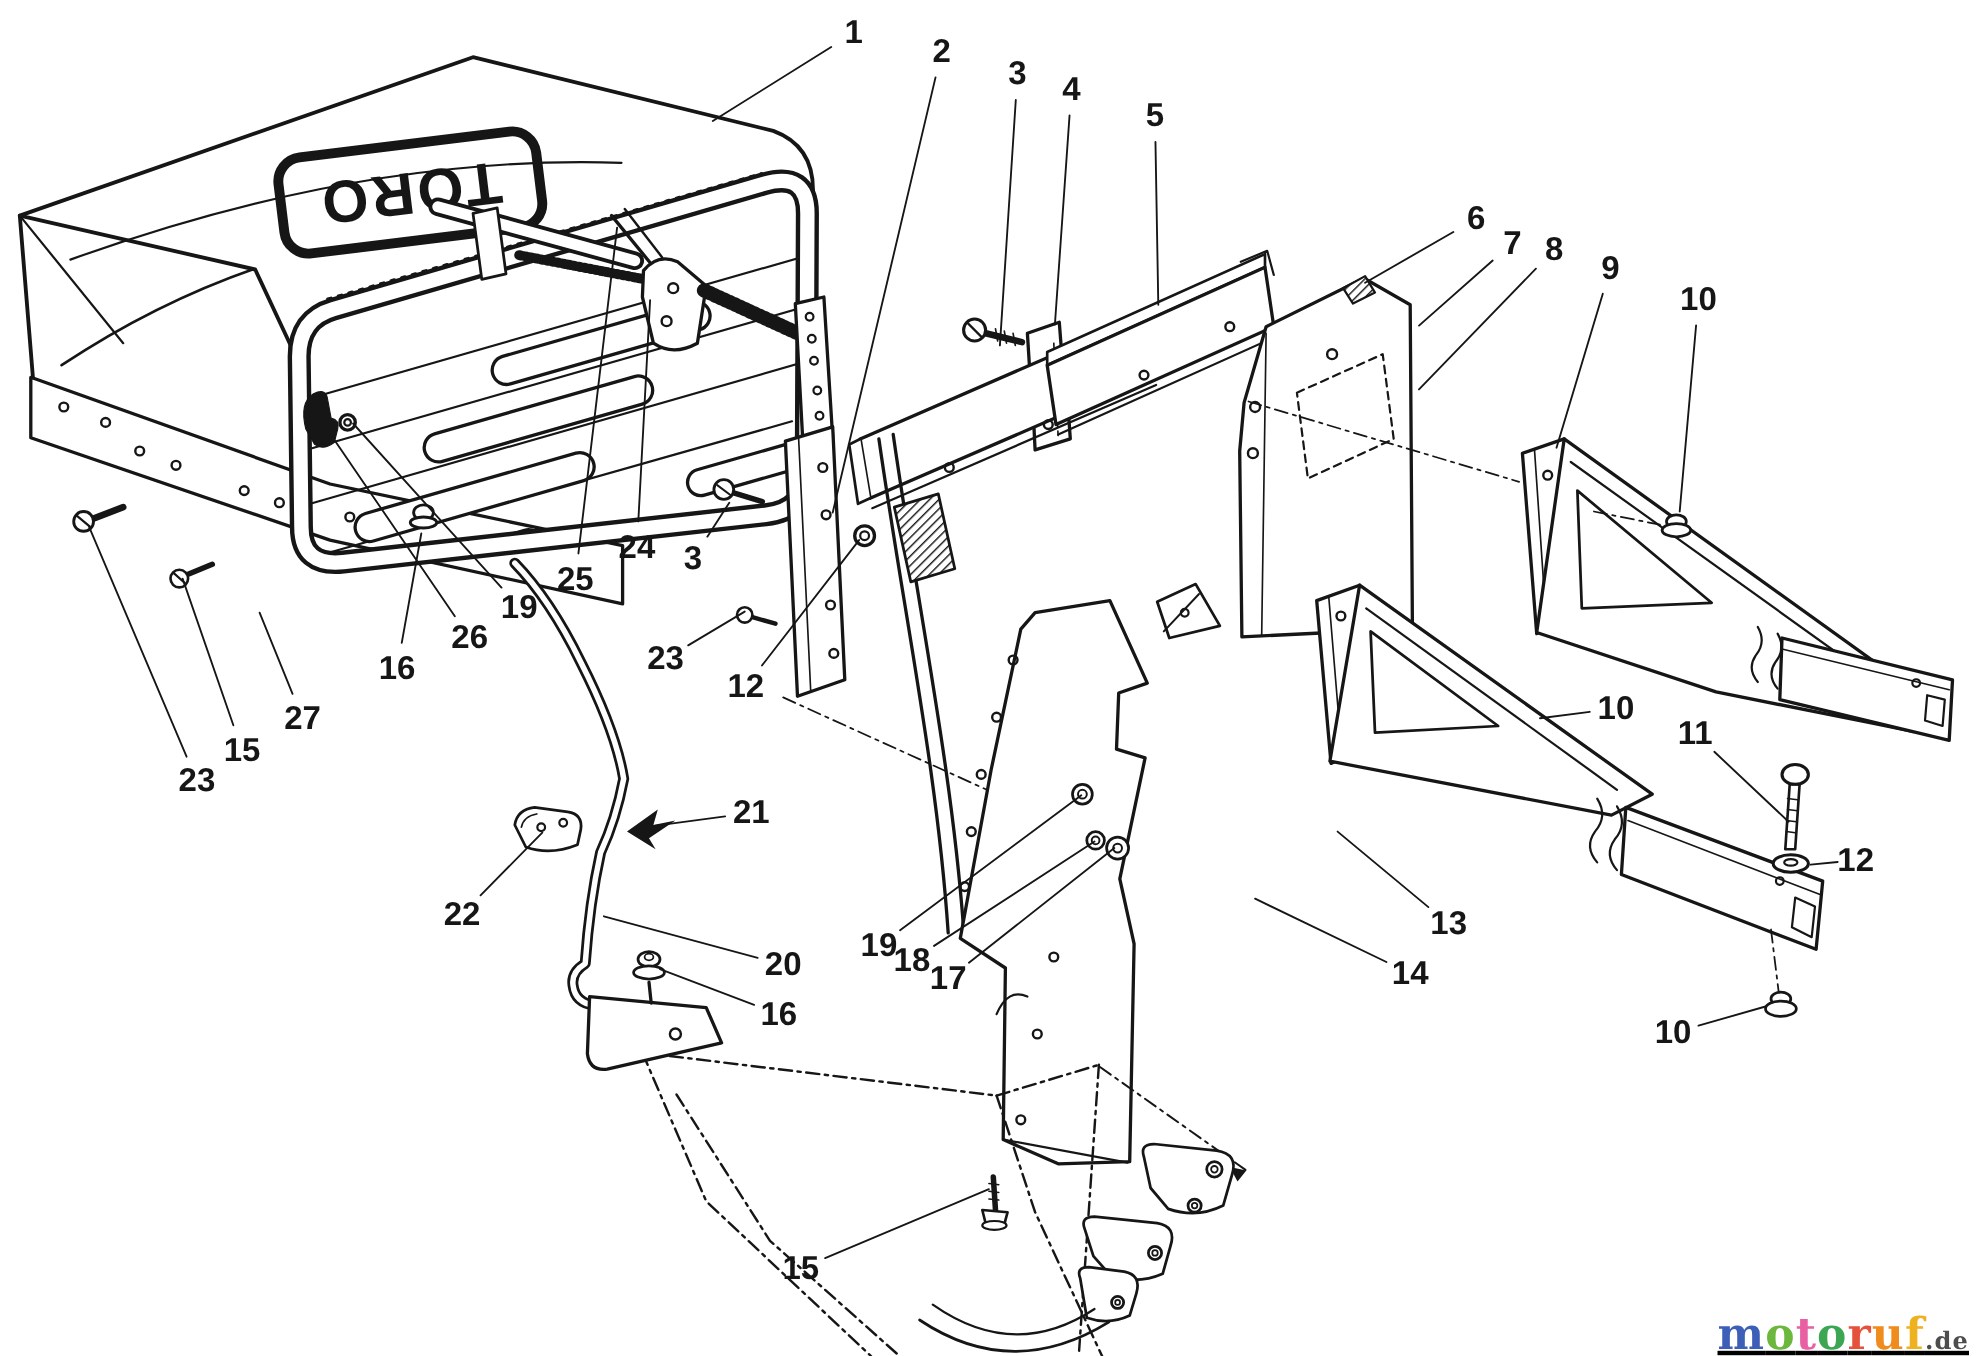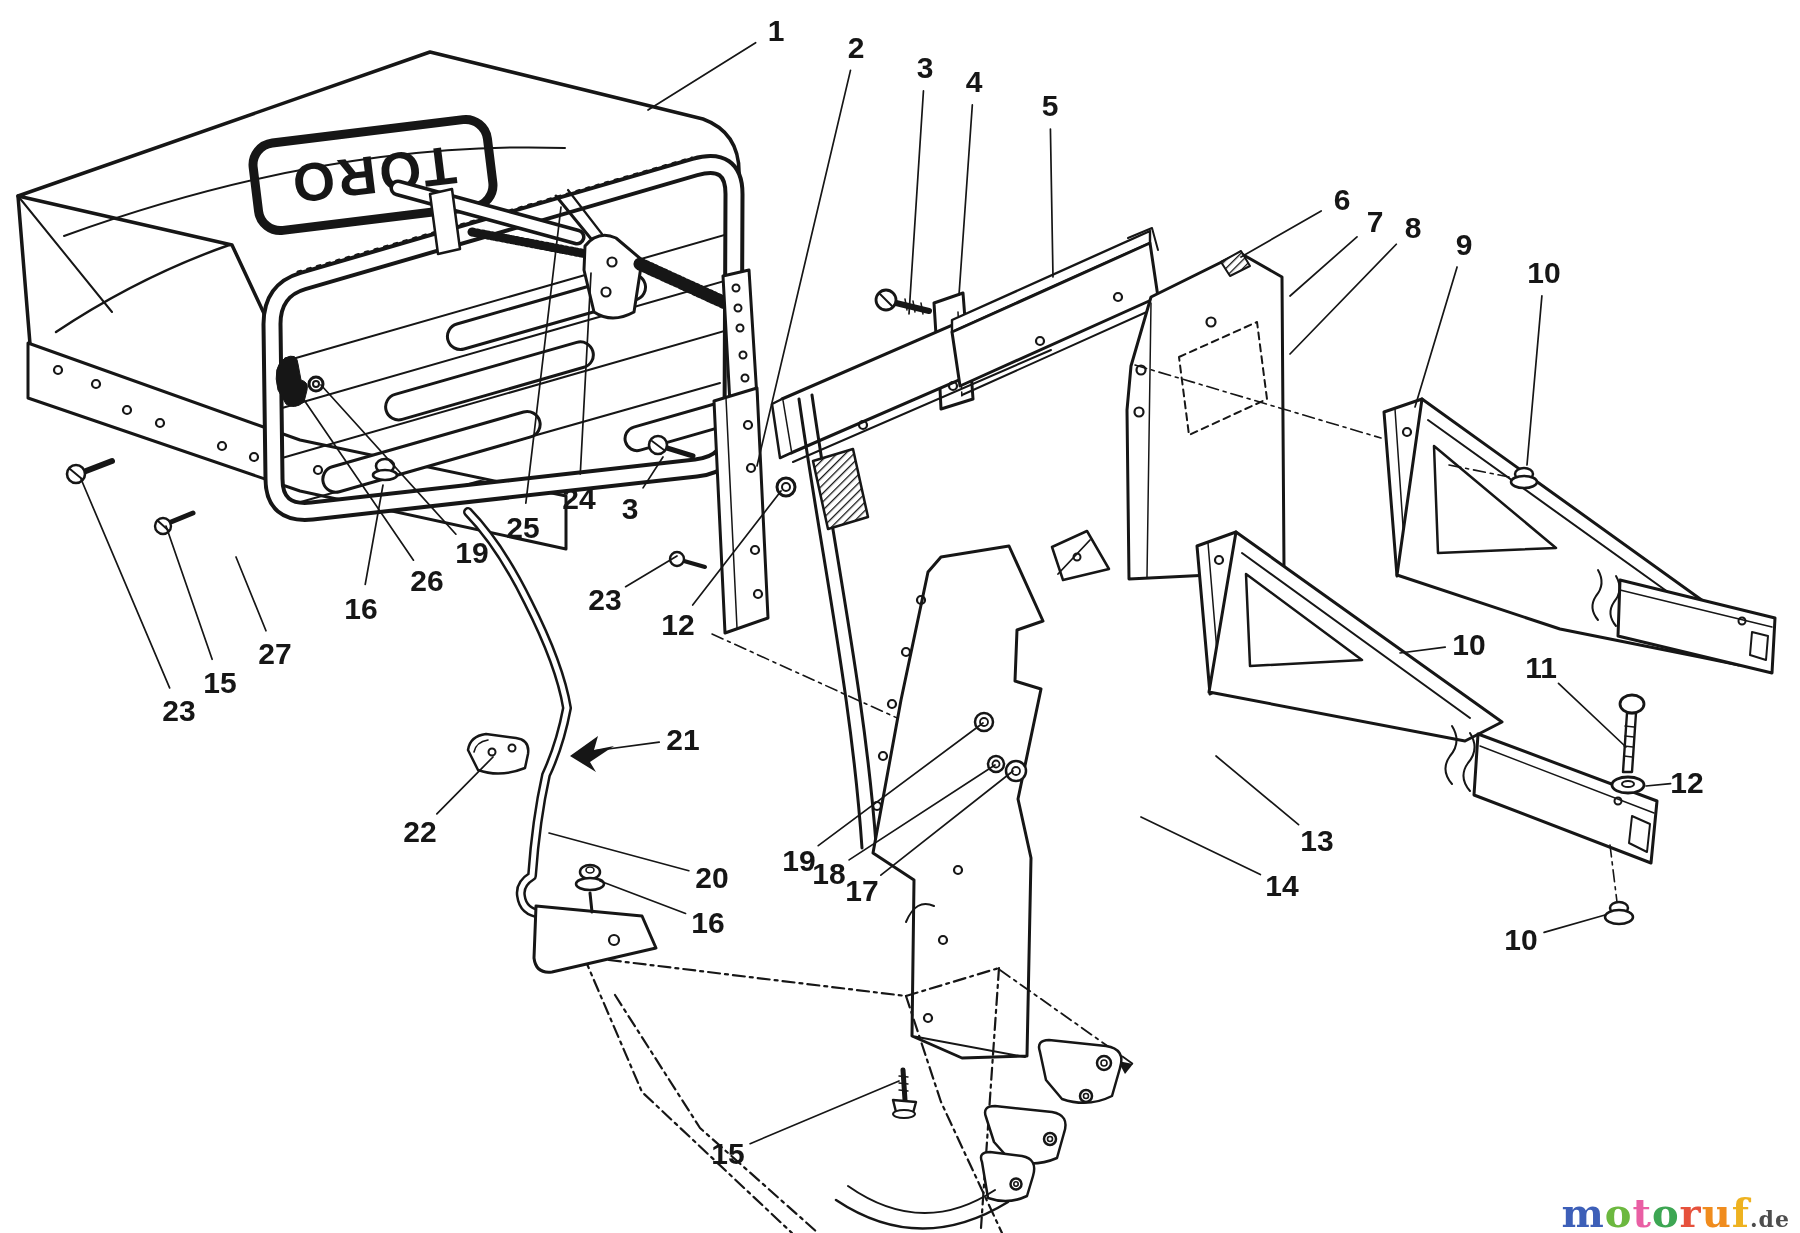--- a/index.html
+++ b/index.html
@@ -3,21 +3,21 @@
 <meta charset="utf-8">
 <style>
   html,body{margin:0;padding:0;background:#ffffff;}
   body{width:1800px;height:1233px;position:relative;overflow:hidden;
        font-family:"Liberation Sans",sans-serif;}
   #stage{position:absolute;inset:0;}
   svg{display:block;}
   .callout-text{font-family:"Liberation Sans",sans-serif;font-weight:700;font-size:30px;fill:#161616;}
   #watermark{position:absolute;right:10px;bottom:0px;
              font-family:"DejaVu Serif",serif;font-weight:700;font-size:40px;
-             letter-spacing:1px;line-height:1;}
+             letter-spacing:1px;line-height:1;text-decoration:underline;}
   #watermark .suffix{font-size:22px;font-weight:700;}
 </style>
 </head>
 <body>
 
 <div id="stage">
 <svg id="diagram-svg" width="1800" height="1233" viewBox="0 0 1800 1233">
   <defs>
     <pattern id="hatch" width="6" height="6" patternUnits="userSpaceOnUse" patternTransform="rotate(45)">
       <rect width="6" height="6" fill="#ffffff"></rect>

